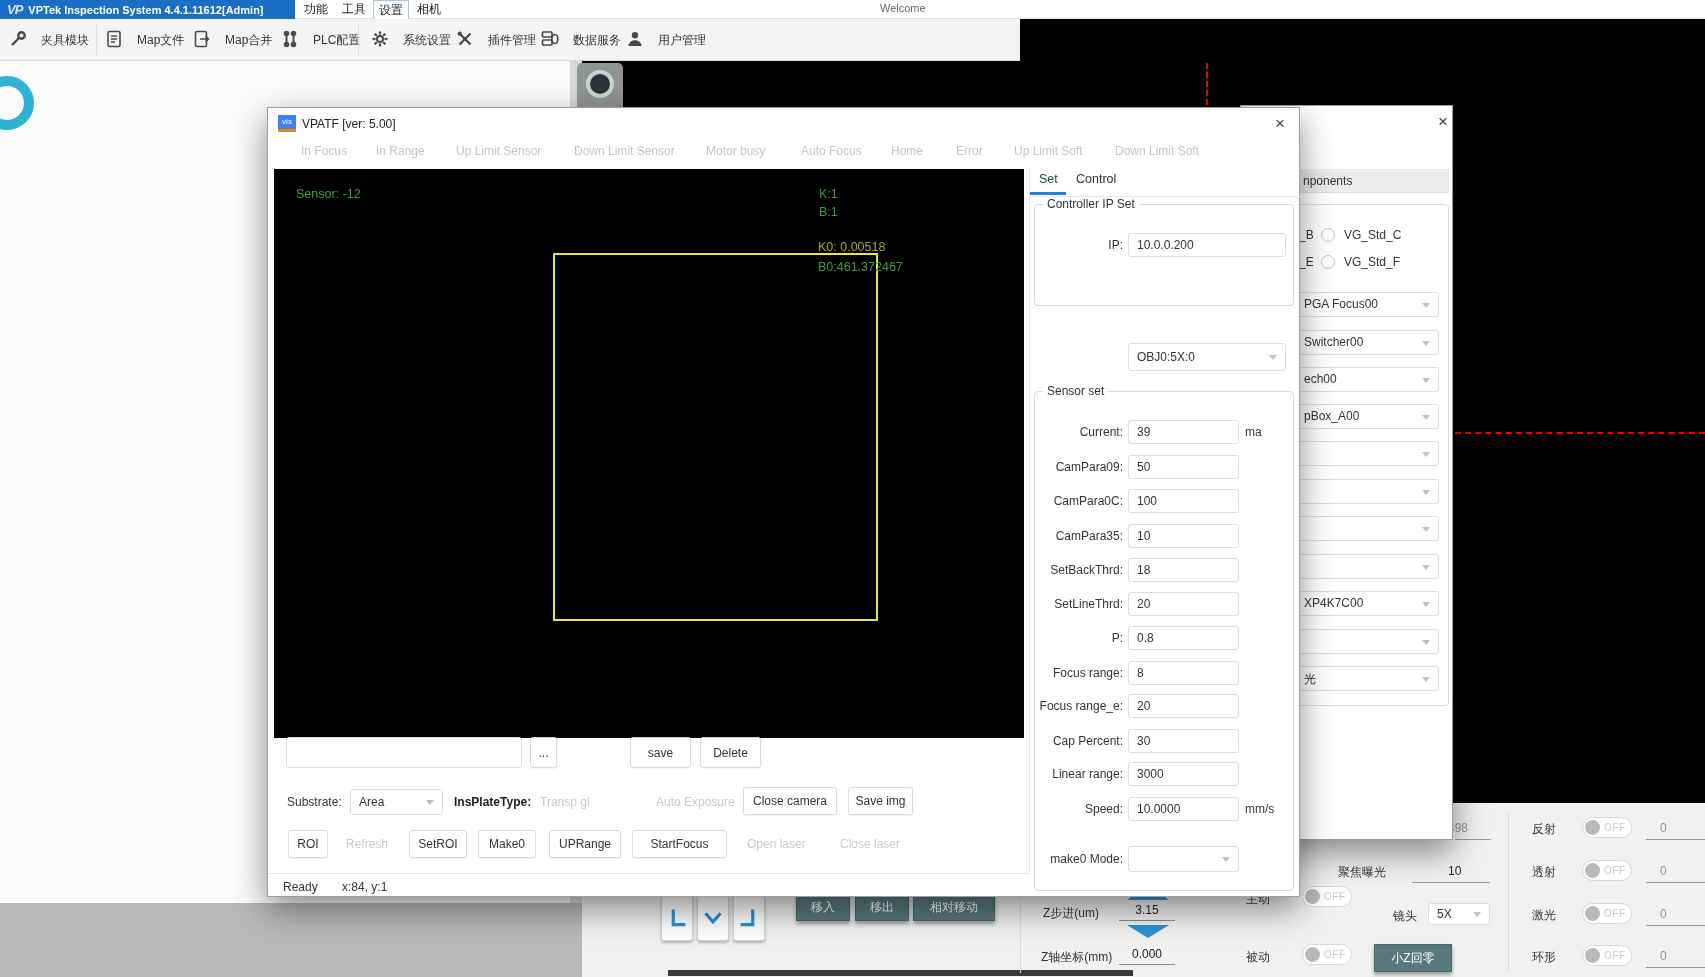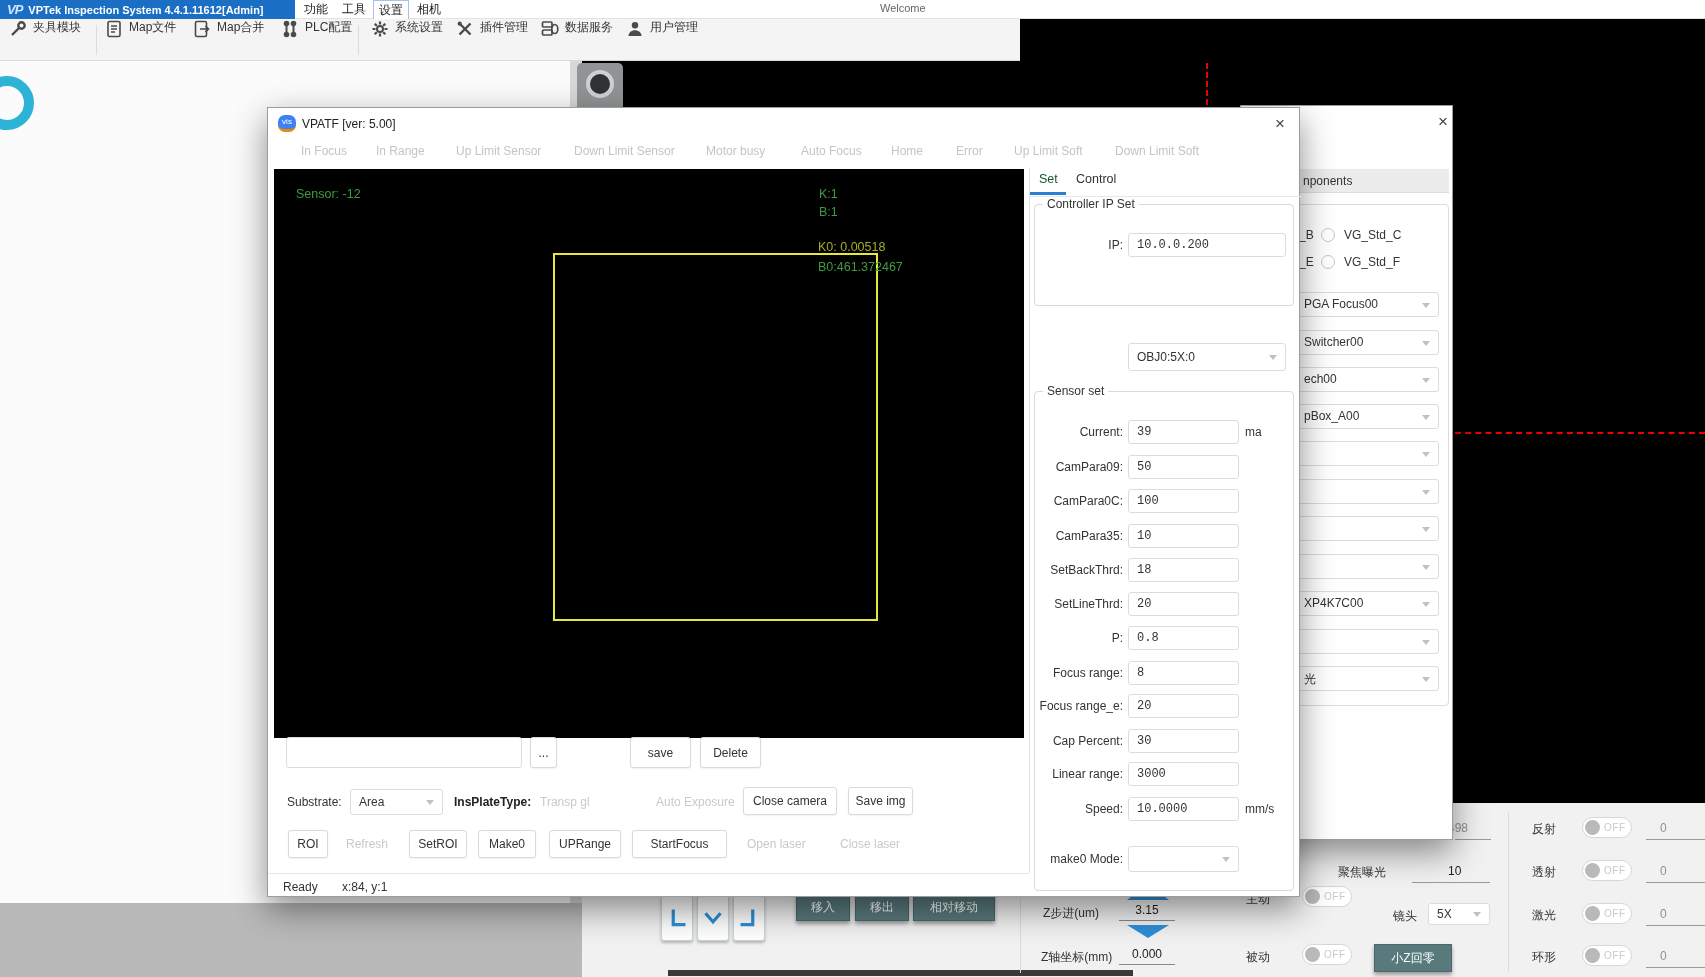--- a/index.html
+++ b/index.html
@@ -9,52 +9,52 @@
   .abs{position:absolute}
   
   .topbar{left:0;top:0;width:1705px;height:19px;background:#fff;border-bottom:1px solid #e2e2e2}
   .titlechip{left:0;top:0;width:295px;height:19px;background:#1a6fc4;color:#fff;display:flex;align-items:center;font-size:11px;font-weight:bold}
   .vplogo{font-style:italic;font-weight:bold;font-size:13px;margin:0 6px 0 7px;color:#cfe6ff;letter-spacing:-1px}
   .menuitem{top:0;height:19px;line-height:19px;text-align:center;width:36px;font-size:12px;color:#222;cursor:default}
   .menuitem.active{background:#fff;border:1px solid #9fc6e8;border-bottom:none}
   .welcome{left:880px;top:2px;color:#666;font-size:11px}
   
   .toolbar{left:0;top:19px;width:1020px;height:42px;background:#f4f4f4;border-bottom:1px solid #d9d9d9}
-  .toolitem{top:19px;height:42px;display:flex;align-items:flex-start;gap:5px;color:#333;font-size:12px;cursor:default}
+  .toolitem{top:19px;height:42px;display:flex;align-items:center;gap:13px;color:#333;font-size:12px;cursor:default}
   .tsep{top:25px;width:1px;height:30px;background:#dcdcdc}
   
   .leftpanel{left:0;top:61px;width:570px;height:842px;background:#fbfbfb}
   .lstrip{left:570px;top:61px;width:12px;height:842px;background:#d8d8d8}
   .blackmain{left:582px;top:61px;width:1123px;height:742px;background:#000}
   .blacktop{left:1020px;top:19px;width:685px;height:42px;background:#000}
   .graybr{left:582px;top:803px;width:1123px;height:174px;background:#f1f1f1}
   .graybl{left:0;top:903px;width:582px;height:74px;background:#b9b9b9}
   .logoarc{left:-20px;top:76px;width:54px;height:54px;border:10px solid #2cb3d6;border-radius:50%;background:transparent}
   .camicon{left:577px;top:63px;width:46px;height:50px;background:#909494;border-radius:5px}
   .camlens{left:9px;top:7px;width:28px;height:28px;border-radius:50%;border:4px solid #cdd1d4;background:#2f3335}
   .reddashv{left:1206px;top:63px;width:0;height:42px;border-left:2px dashed #f20000}
   .reddashh{left:1455px;top:432px;width:250px;height:0;border-top:2px dashed #f20000}
   
   .dlg{background:#fff;border:1px solid #9c9c9c;box-shadow:0 12px 32px rgba(0,0,0,.45)}
   #vpatf{left:267px;top:107px;width:1033px;height:790px;z-index:10}
   #sidedlg{left:1240px;top:105px;width:213px;height:735px;z-index:5}
   .dlgtitle{left:34px;top:9px;font-size:12px;color:#222}
-  .visicon{left:10px;top:7px;width:18px;height:17px;background:#3b82f6;border-radius:7px;color:#fff;font-size:8px;text-align:center;line-height:14px;border-bottom:3px solid #e8890c}
+  .visicon{left:10px;top:7px;width:18px;height:17px;background:#3b82f6;border-radius:0;color:#fff;font-size:8px;text-align:center;line-height:14px;border-bottom:3px solid #e8890c}
   .xbtn{width:24px;height:20px;text-align:center;font-size:17px;line-height:19px;color:#444;cursor:default}
   .flag{top:36px;font-size:12px;color:#c4c4c4;white-space:nowrap}
   .viewport{left:6px;top:61px;width:750px;height:569px;background:#000}
   .hud{position:absolute;font-size:12.5px;white-space:nowrap}
   .hud.green{color:#3f9b3f}
   .hud.olive{color:#a4ad24}
   .roi{left:279px;top:84px;width:325px;height:368px;border:2px solid #e8e83a}
   
   .btn{background:#fff;border:1px solid #d9d9d9;border-radius:3px;font-size:12px;color:#333;display:flex;align-items:center;justify-content:center;box-shadow:0 1px 2px rgba(0,0,0,.06);cursor:default;white-space:nowrap}
   .gtext{font-size:12px;color:#c9c9c9;white-space:nowrap}
   .lbl{font-size:12px;color:#333;white-space:nowrap}
-  .inp{border:1px solid #dcdcdc;border-radius:3px;height:24px;font-size:12px;color:#333;padding:0 8px;background:#fff;font-family:Liberation Mono, monospace}
+  .inp{border:1px solid #dcdcdc;border-radius:3px;height:24px;font-size:12px;color:#333;padding:0 8px;background:#fff;font-family:Liberation Sans, sans-serif}
   .combo{border:1px solid #dcdcdc;border-radius:3px;background:#fff;display:flex;align-items:center;padding:0 8px;font-size:12px;color:#333;position:absolute}
   .chev{position:absolute;right:8px;top:50%;margin-top:-2px;width:0;height:0;border-left:4px solid transparent;border-right:4px solid transparent;border-top:5px solid #b9c3cc}
   
   .vsep{left:761px;top:60px;width:1px;height:705px;background:#e3e3e3}
   .tabline{left:761px;top:88px;width:272px;height:1px;background:#e8e8e8}
   .tab{top:64px;font-size:12.5px;cursor:default}
   .tab.on{color:#14532d}
   .tabul{left:762px;top:84px;width:36px;height:3px;background:#2d7dd2}
   .group{position:absolute;border:1px solid #d9d9d9;border-radius:4px;background:#fff}
   .glabel{position:absolute;top:-8px;left:8px;background:#fff;padding:0 4px;font-size:12px;color:#333;white-space:nowrap}

